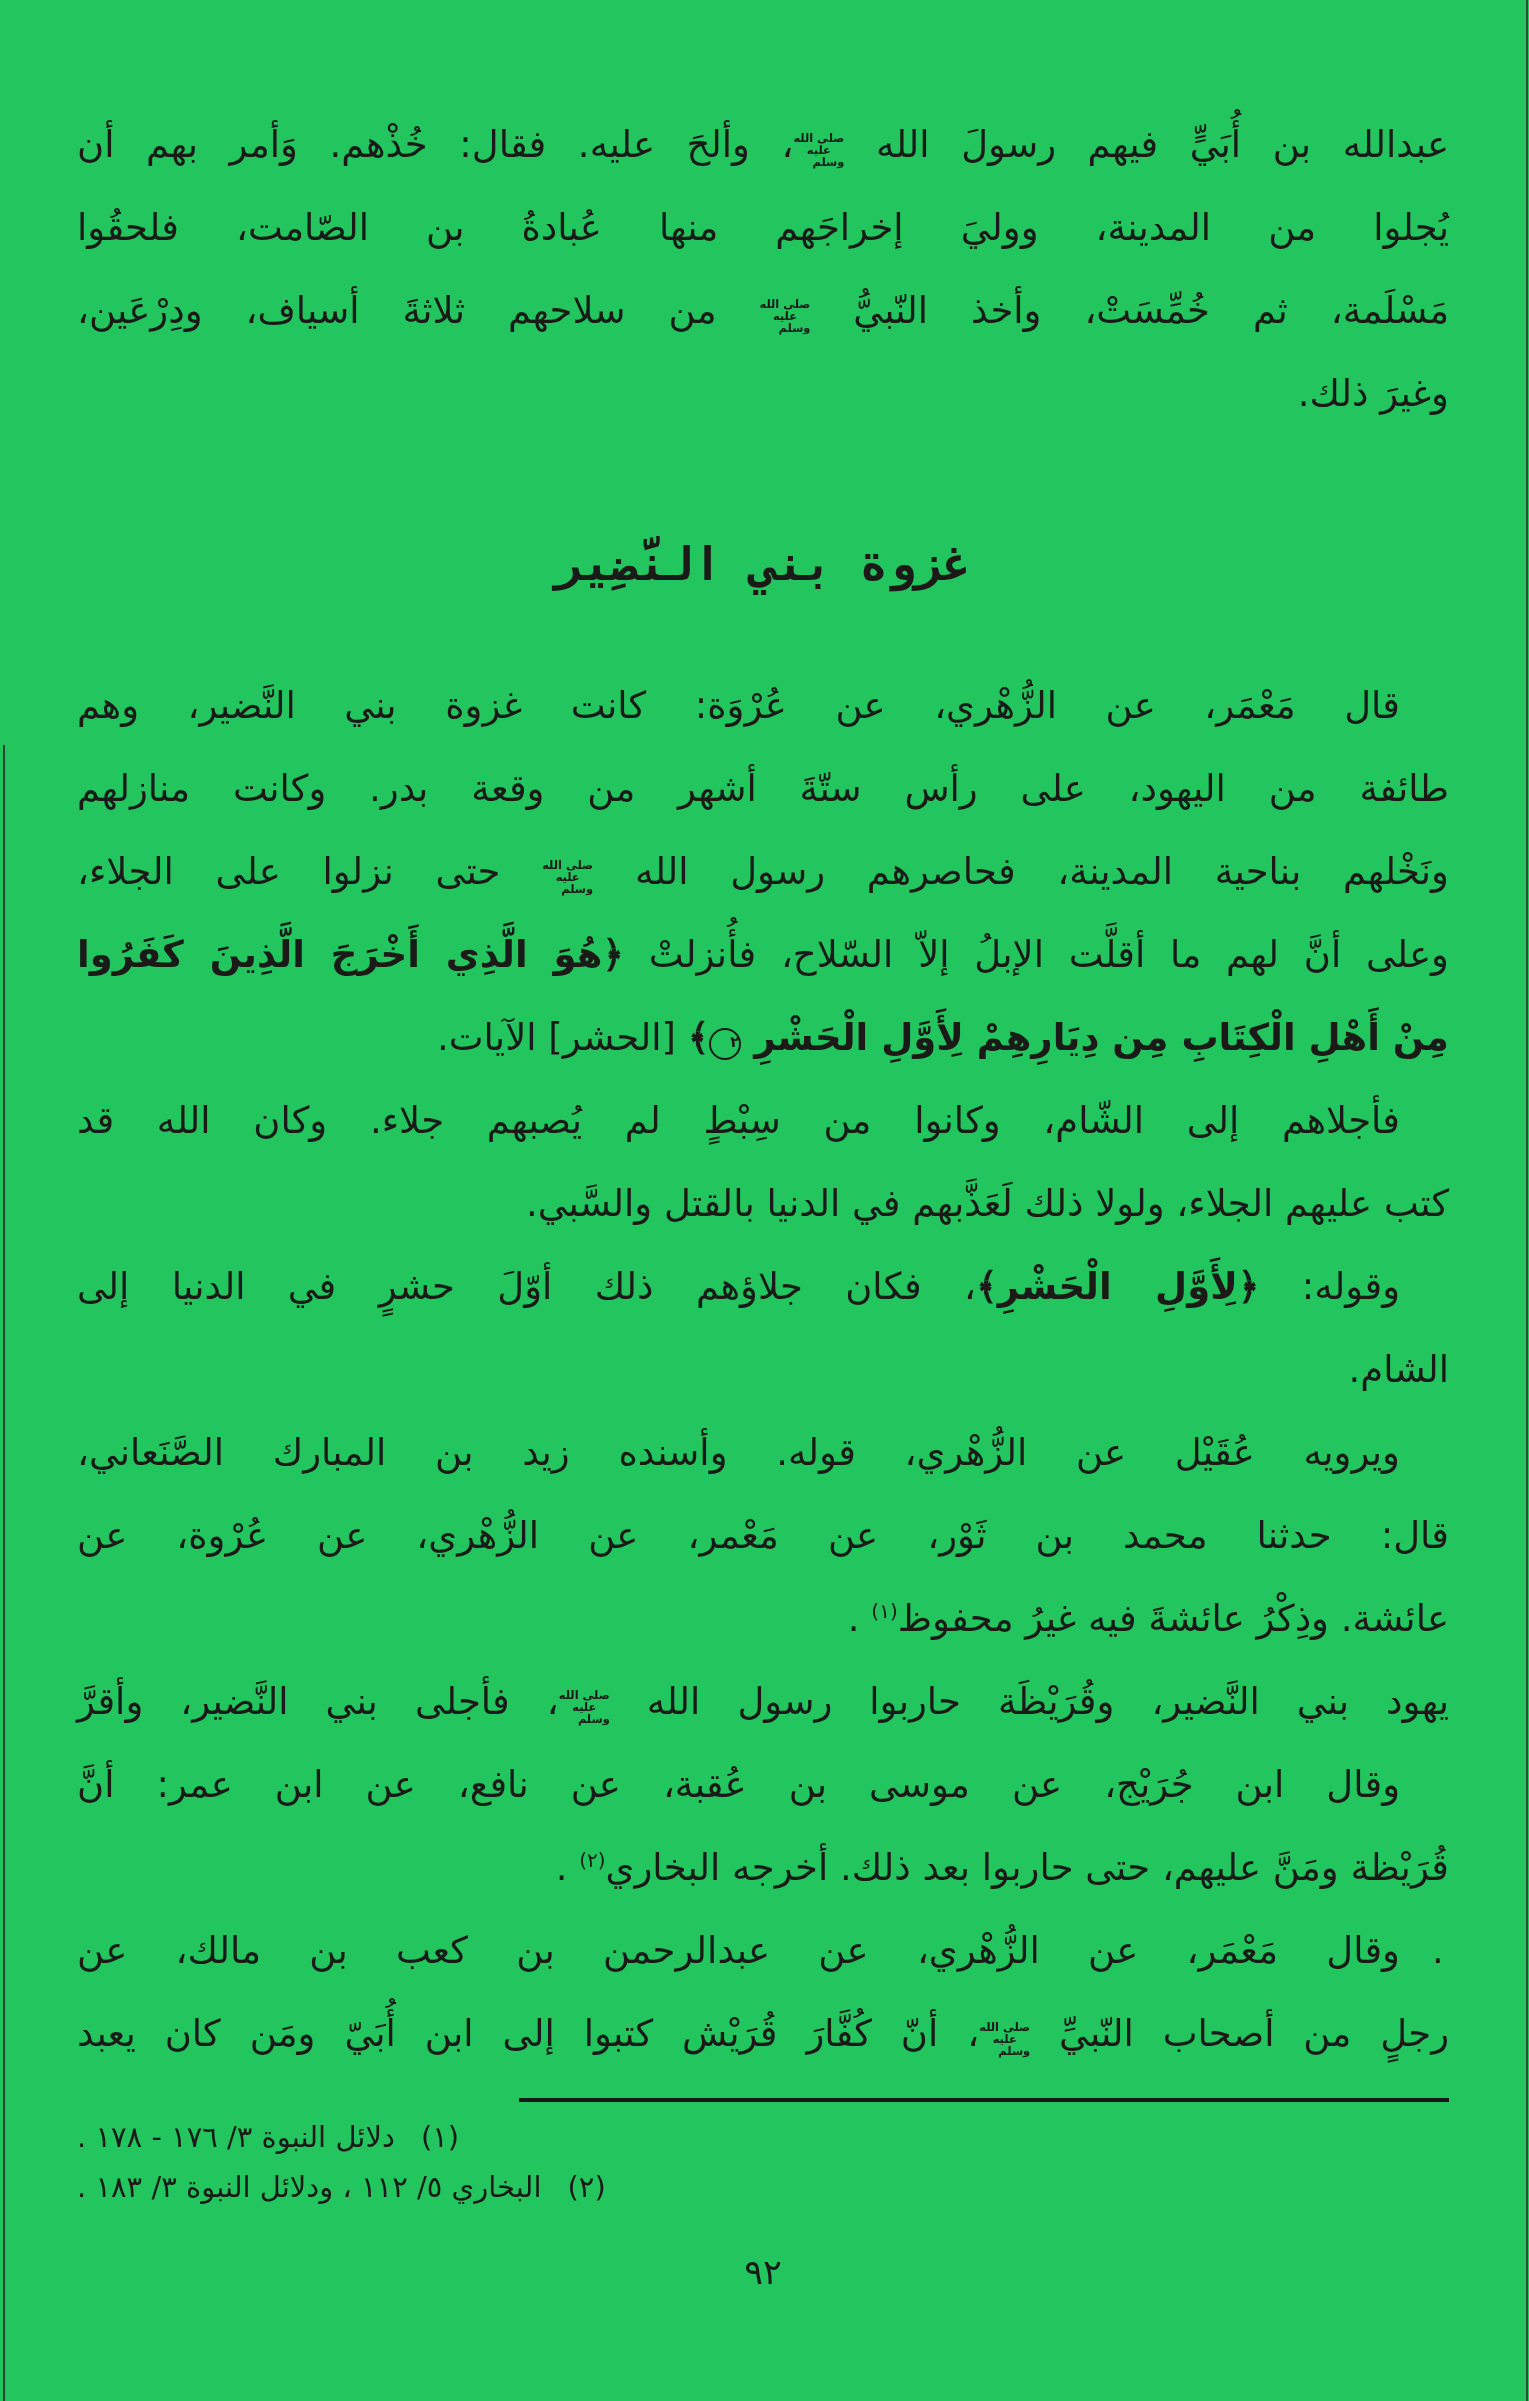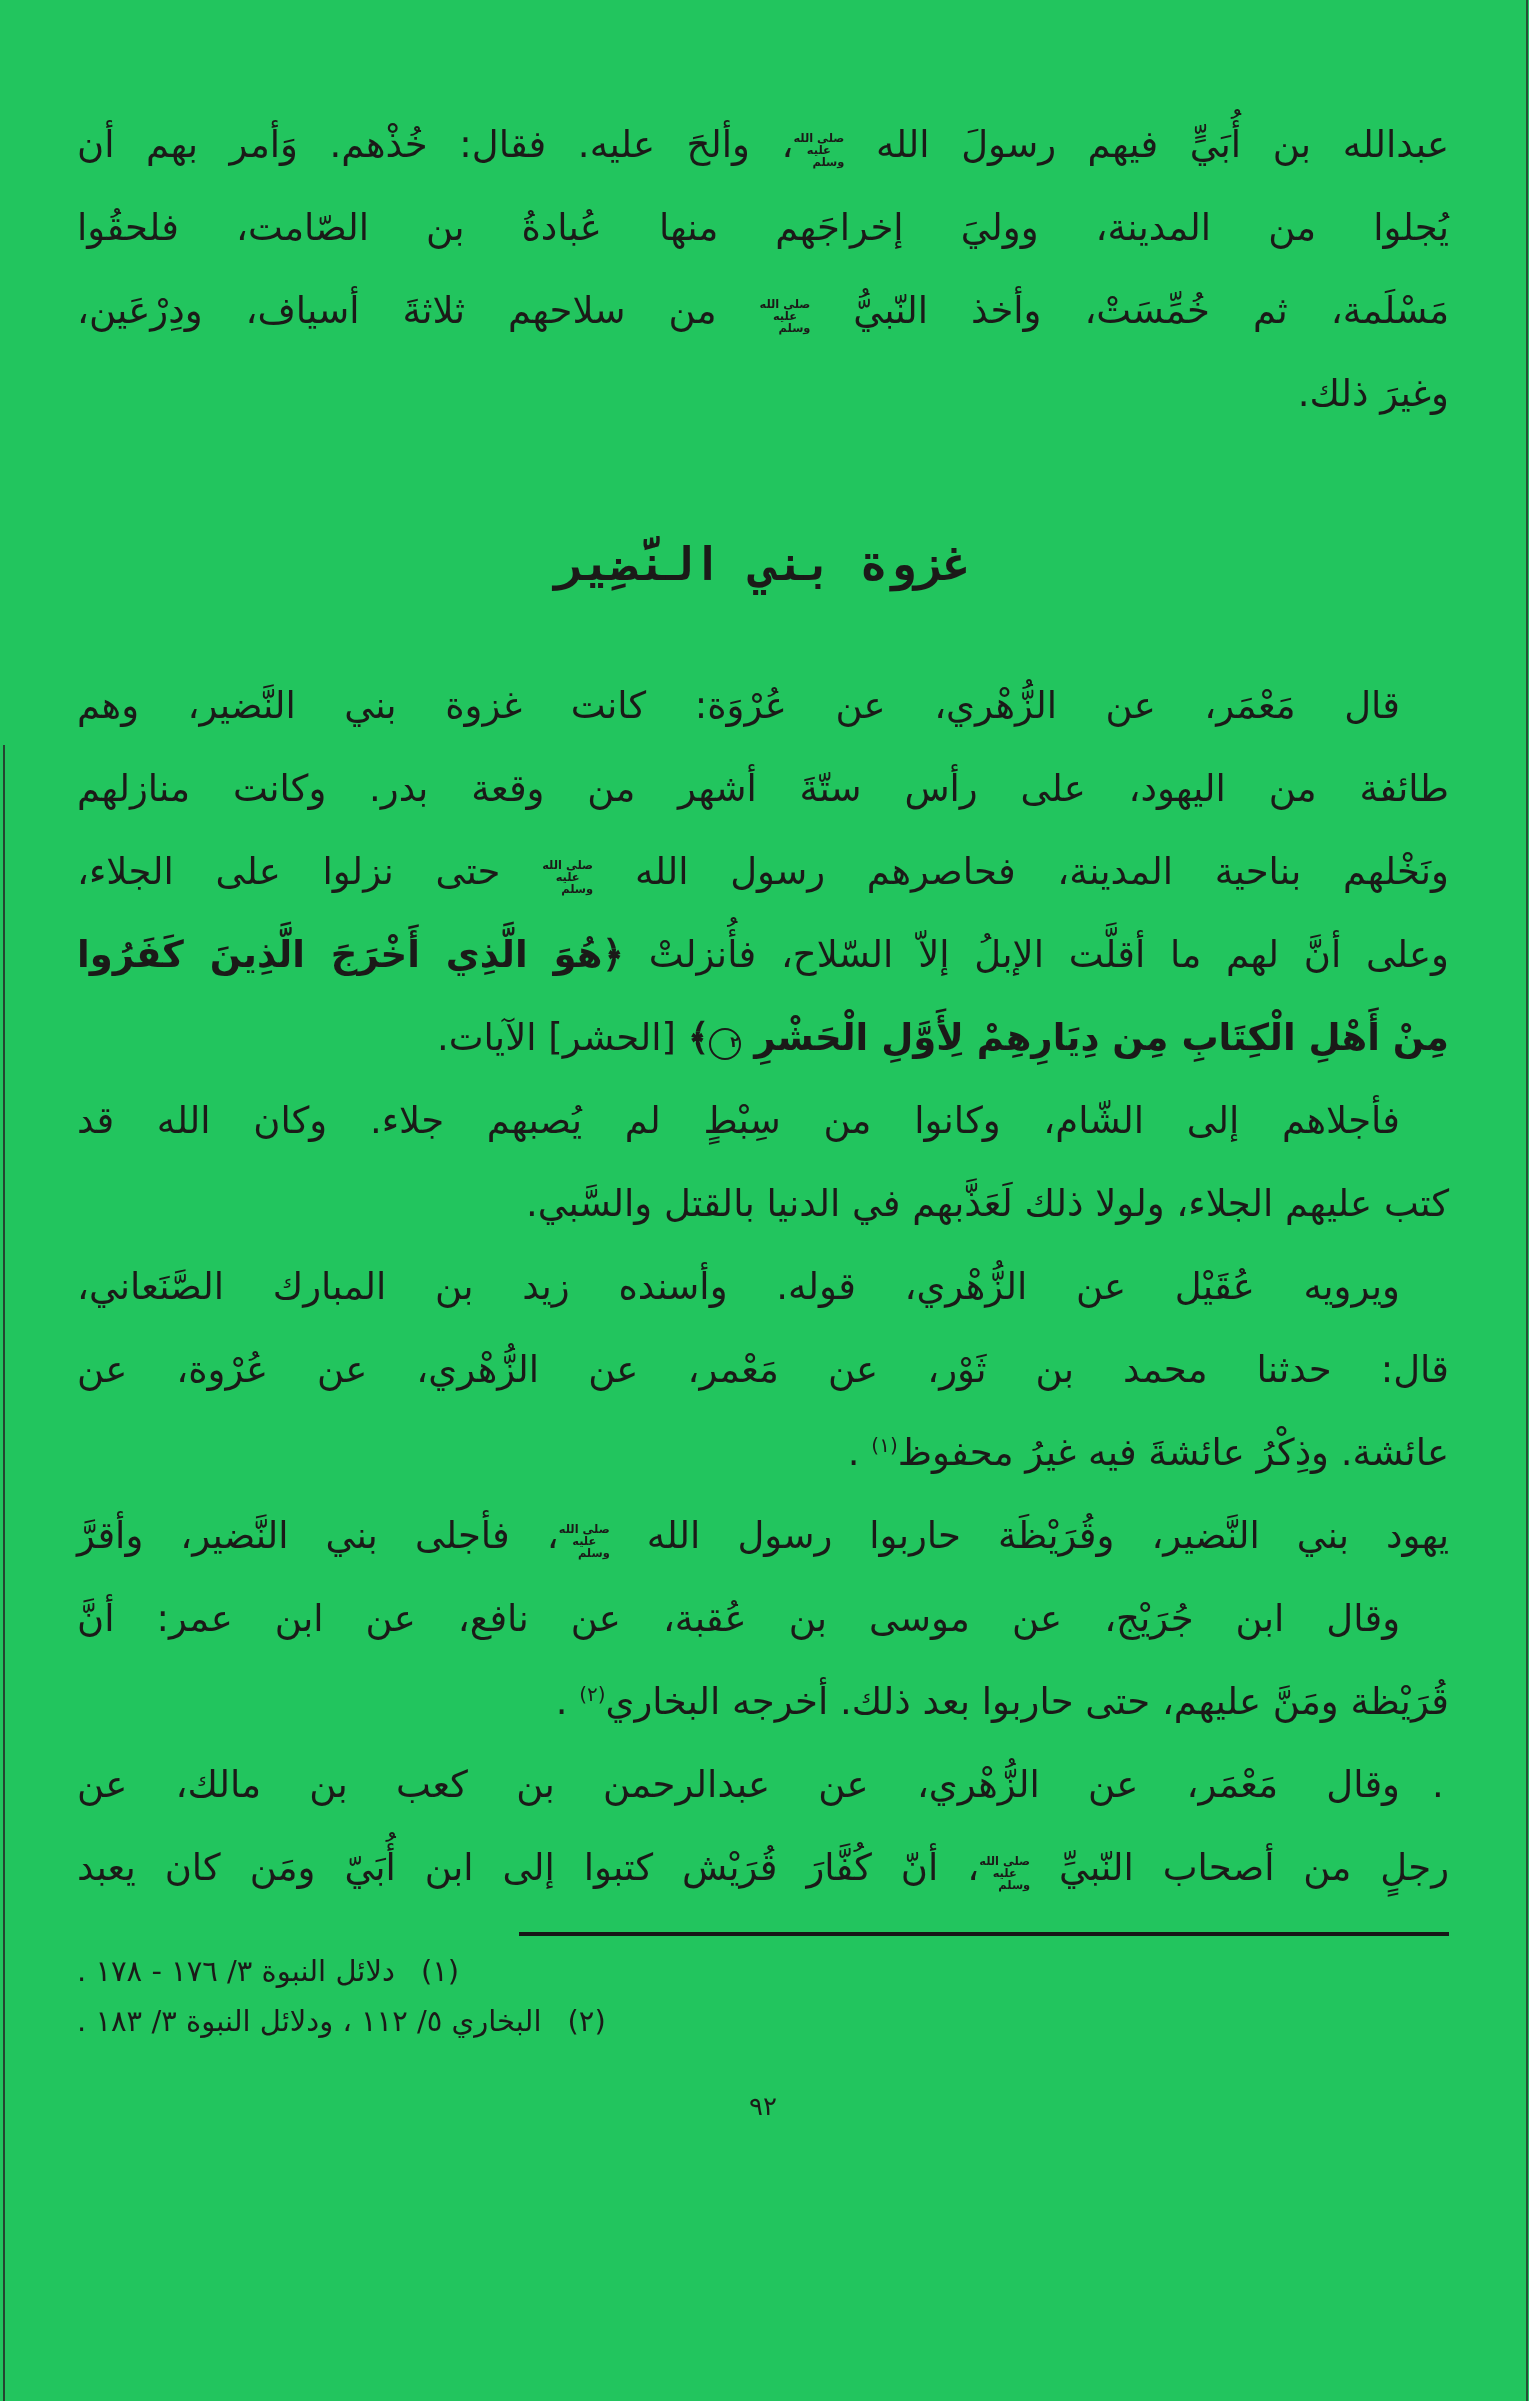--- a/index.html
+++ b/index.html
@@ -81,21 +81,21 @@
     font-size:29px;
     line-height:50px;
     margin-top:10.5px;
     text-align:left;
   }
   .fnrow{white-space:nowrap;}
   .fnum{margin-left:26px;}
 
   .pagenum{
     text-align:center;
-    font-size:26px;
+    font-size:35px;
     margin-top:19px;
     direction:rtl;
   }
 </style>
 </head>
 <body>
 
 <div class="page">
   <div class="edge-left"></div>
   <div class="edge-right"></div>
@@ -118,20 +118,24 @@
           <div class="line">طائفة من اليهود، على رأس ستّةَ أشهر من وقعة بدر. وكانت منازلهم</div>
           <div class="line">ونَخْلهم بناحية المدينة، فحاصرهم رسول الله <span class="saw">صلى الله عليه وسلم</span> حتى نزلوا على الجلاء،</div>
           <div class="line">وعلى أنَّ لهم ما أقلَّت الإبلُ إلاّ السّلاح، فأُنزلتْ <span class="quran">﴿هُوَ الَّذِي أَخْرَجَ الَّذِينَ كَفَرُوا</span></div>
           <div class="line endline"><span class="quran">مِنْ أَهْلِ الْكِتَابِ مِن دِيَارِهِمْ لِأَوَّلِ الْحَشْرِ </span><span class="ayah">٢</span><span class="quran">﴾</span> [الحشر] الآيات.</div>
         </div>
         <div class="para">
           <div class="line indent">فأجلاهم إلى الشّام، وكانوا من سِبْطٍ لم يُصبهم جلاء. وكان الله قد</div>
           <div class="line endline">كتب عليهم الجلاء، ولولا ذلك لَعَذَّبهم في الدنيا بالقتل والسَّبي.</div>
         </div>
         <div class="para">
+          <div class="line indent">وقوله: <span class="quran">﴿لِأَوَّلِ الْحَشْرِ﴾</span>، فكان جلاؤهم ذلك أوّلَ حشرٍ في الدنيا إلى</div>
+          <div class="line endline">الشام.</div>
+        </div>
+        <div class="para">
           <div class="line indent">ويرويه عُقَيْل عن الزُّهْري، قوله. وأسنده زيد بن المبارك الصَّنَعاني،</div>
           <div class="line">قال: حدثنا محمد بن ثَوْر، عن مَعْمر، عن الزُّهْري، عن عُرْوة، عن</div>
           <div class="line endline">عائشة. وذِكْرُ عائشةَ فيه غيرُ محفوظ<sup class="fnmark">(١)</sup> .</div>
         </div>
         <div class="para">
           <div class="line">يهود بني النَّضير، وقُرَيْظَة حاربوا رسول الله <span class="saw">صلى الله عليه وسلم</span>، فأجلى بني النَّضير، وأقرَّ</div>
           <div class="line indent">وقال ابن جُرَيْج، عن موسى بن عُقبة، عن نافع، عن ابن عمر: أنَّ</div>
           <div class="line endline">قُرَيْظة ومَنَّ عليهم، حتى حاربوا بعد ذلك. أخرجه البخاري<sup class="fnmark">(٢)</sup> .</div>
         </div>
         <div class="para">

